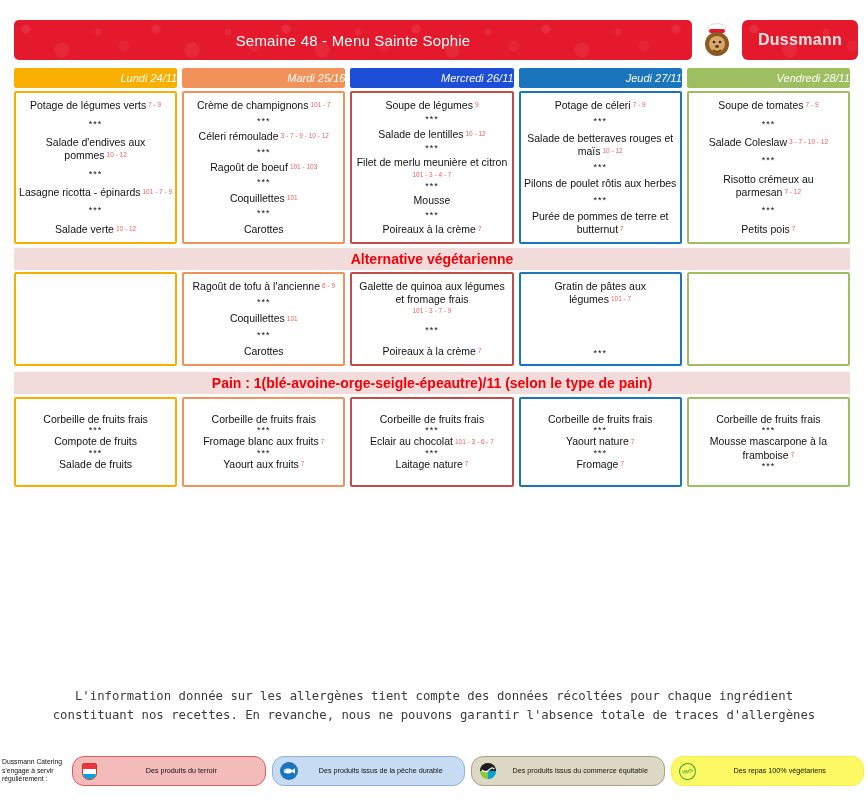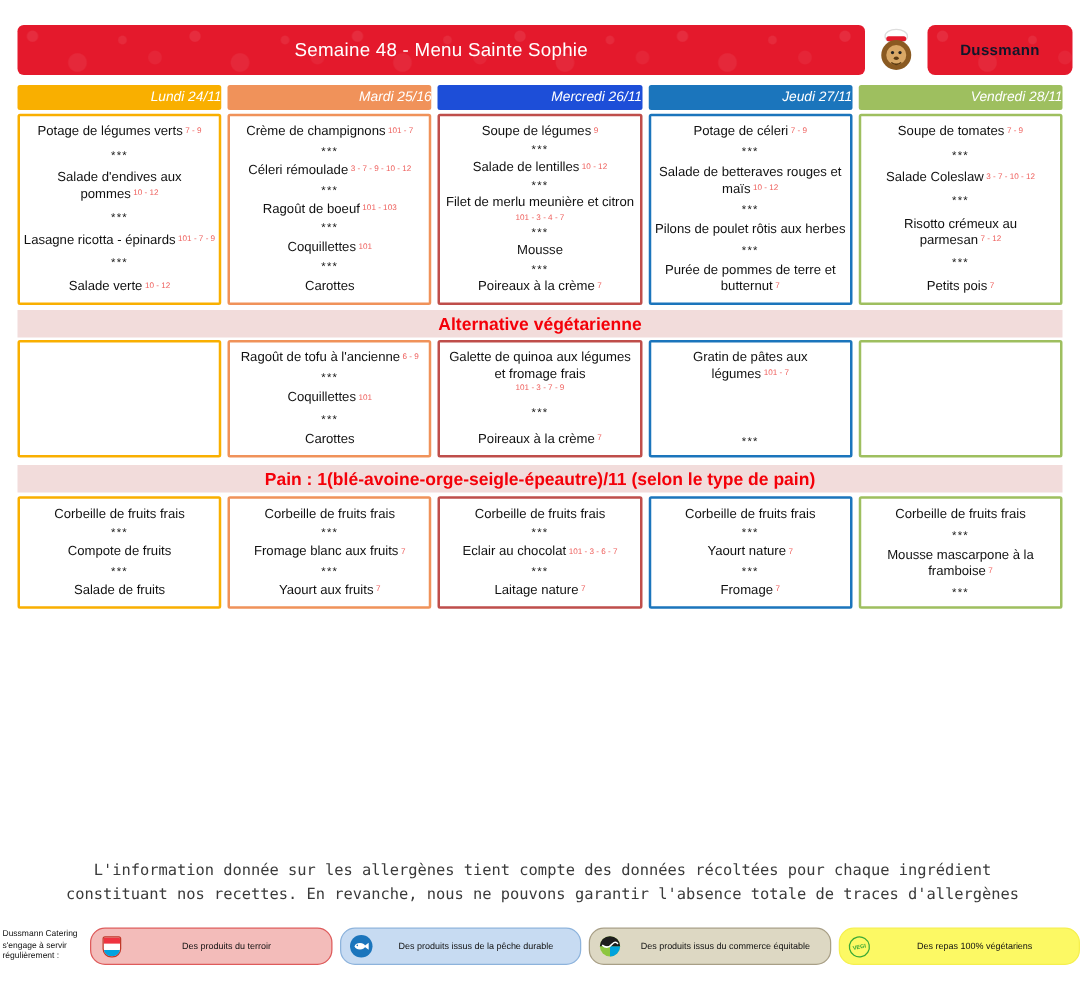--- a/index.html
+++ b/index.html
@@ -14,53 +14,53 @@
     background-image:
       radial-gradient(circle at 12px 9px, rgba(255,255,255,.16) 4px, transparent 5px),
       radial-gradient(circle at 48px 30px, rgba(255,255,255,.12) 7px, transparent 8px),
       radial-gradient(circle at 84px 12px, rgba(255,255,255,.14) 3px, transparent 4px),
       radial-gradient(circle at 110px 26px, rgba(255,255,255,.10) 5px, transparent 6px);
     background-size:130px 40px;}
   .banner-title{position:relative;color:#fff;font-weight:normal;font-size:15px;letter-spacing:.2px;}
   .mascot{width:42px;display:flex;align-items:center;justify-content:center;}
   .logo-block{position:relative;width:116px;background:var(--brand-red);border-radius:6px;
               display:flex;align-items:center;justify-content:center;overflow:hidden;}
-  .logo-text{position:relative;color:#0f172a;font-weight:bold;font-size:12px;letter-spacing:.3px;}
+  .logo-text{position:relative;color:#e5e5e5;font-weight:bold;font-size:16px;letter-spacing:.3px;}
 
   
   .grid{display:grid;grid-template-columns:repeat(5,1fr);gap:5px;width:836px;margin-left:14px;}
   .day-header{height:20px;line-height:20px;text-align:right;color:#fff;font-size:11px;
               border-radius:2px;font-style:italic;}
   #day-headers{margin-top:8px;}
   #main-row{margin-top:3px;}
   .menu-box{background:#fff;border:2px solid #ccc;border-radius:2px;box-sizing:border-box;
             display:flex;flex-direction:column;justify-content:space-between;align-items:center;
             text-align:center;padding:6px 3px;}
   .menu-box.main{height:153px;}
   .menu-box.veg{height:94px;}
-  .menu-box.dessert{height:90px;}
+  .menu-box.dessert{height:90px;justify-content:center;}
   .item{font-size:10.5px;color:#111;line-height:1.25;}
   .item .a{color:var(--allergen);font-size:6.5px;vertical-align:.3em;margin-left:2px;white-space:nowrap;}
   .item .a.blk{display:block;vertical-align:baseline;margin:1px 0 0 0;}
   .sep{font-size:9px;color:#111;letter-spacing:1px;line-height:1;}
 
   
   .strip{width:836px;margin-left:14px;height:22px;background:var(--strip-pink);
          display:flex;align-items:center;justify-content:center;}
   .strip span{color:var(--red-text);font-weight:bold;font-size:14px;}
   #veg-strip{margin-top:4px;}
   #veg-row{margin-top:2px;}
   #bread-strip{margin-top:6px;}
   #dessert-row{margin-top:3px;}
 
   
   .allergen-note{margin-top:200px;text-align:center;font-family:"DejaVu Sans Mono",monospace;
                  font-size:12.3px;color:#3a3a3a;line-height:1.55;}
 
-  .legend{position:absolute;left:2px;right:4px;bottom:28px;display:flex;align-items:stretch;gap:6px;}
+  .legend{position:absolute;left:2px;right:4px;bottom:14px;display:flex;align-items:stretch;gap:6px;}
   .legend-intro{width:64px;font-size:6.8px;line-height:1.25;color:#111;align-self:center;}
   .pill{flex:1;border-radius:12px;border:1.5px solid #999;display:flex;align-items:center;
         padding:3px 6px;gap:5px;min-height:30px;box-sizing:border-box;}
   .pill-label{flex:1;text-align:center;font-size:7.2px;line-height:1.3;color:#111;}
   .pill-icon{width:20px;height:20px;flex:0 0 auto;display:flex;align-items:center;justify-content:center;}
 
   
   .lux{width:13px;height:15px;border:1px solid #c0392b;border-radius:2px 2px 7px 7px;overflow:hidden;
        display:flex;flex-direction:column;}
   .lux i{flex:1;display:block;}

